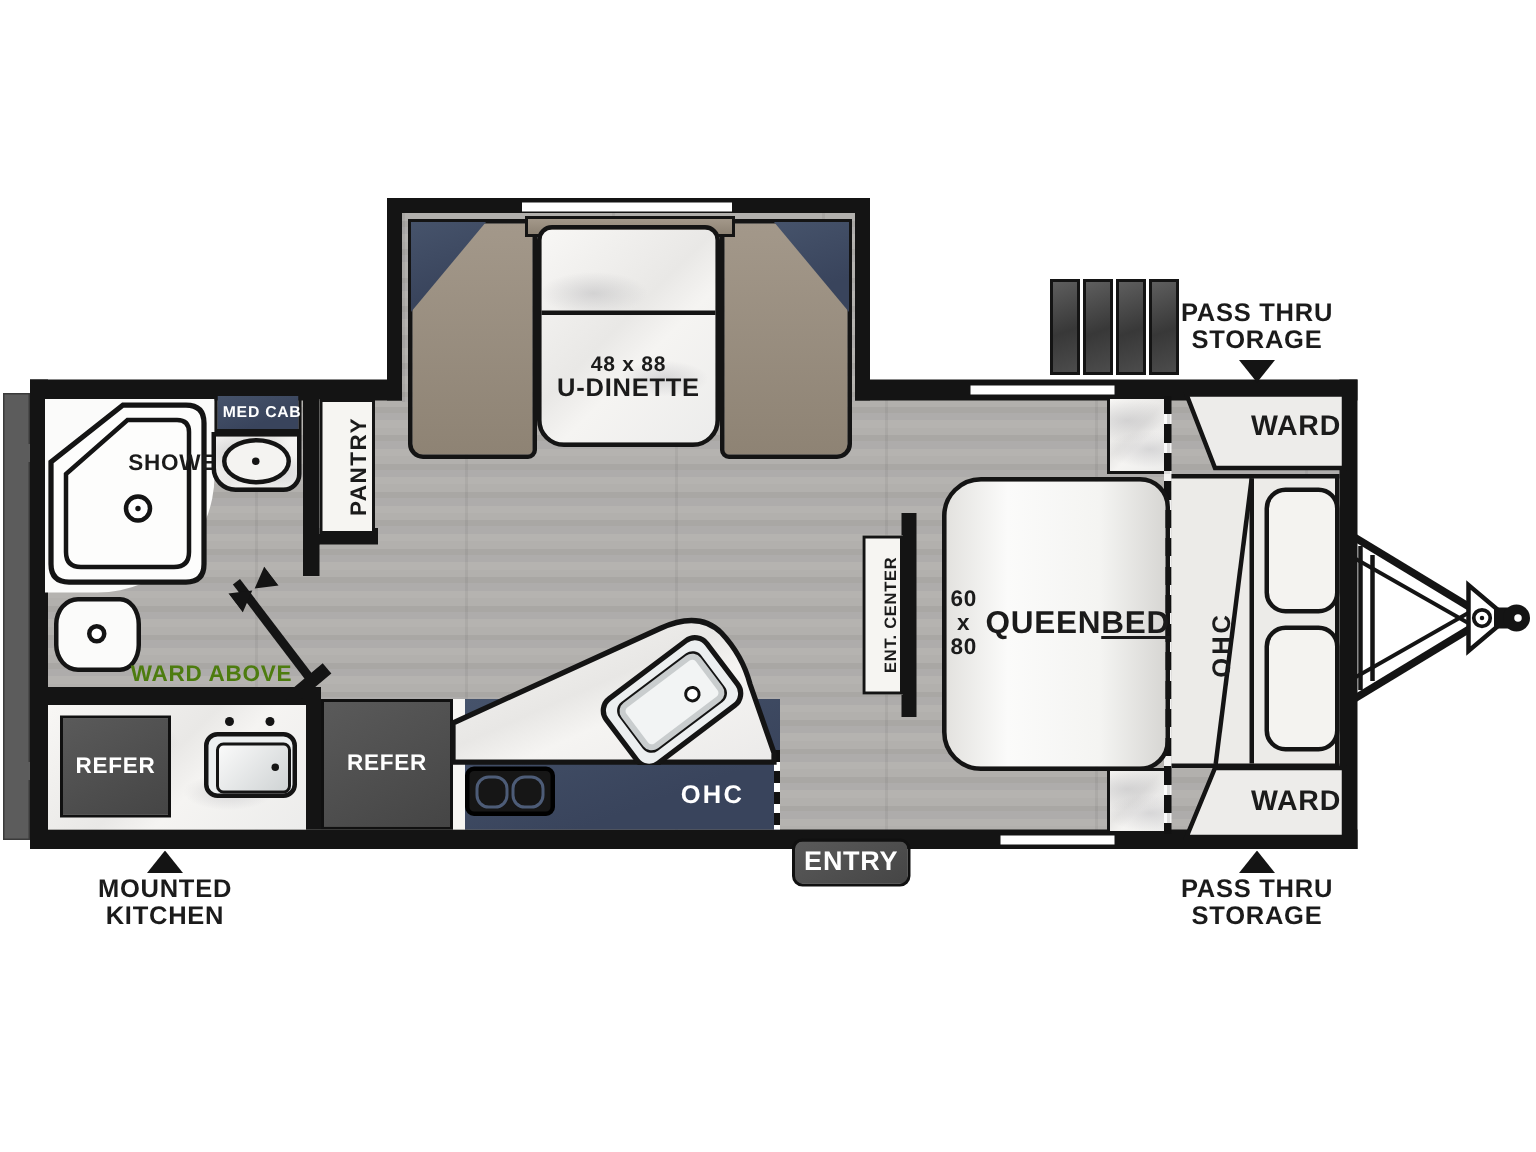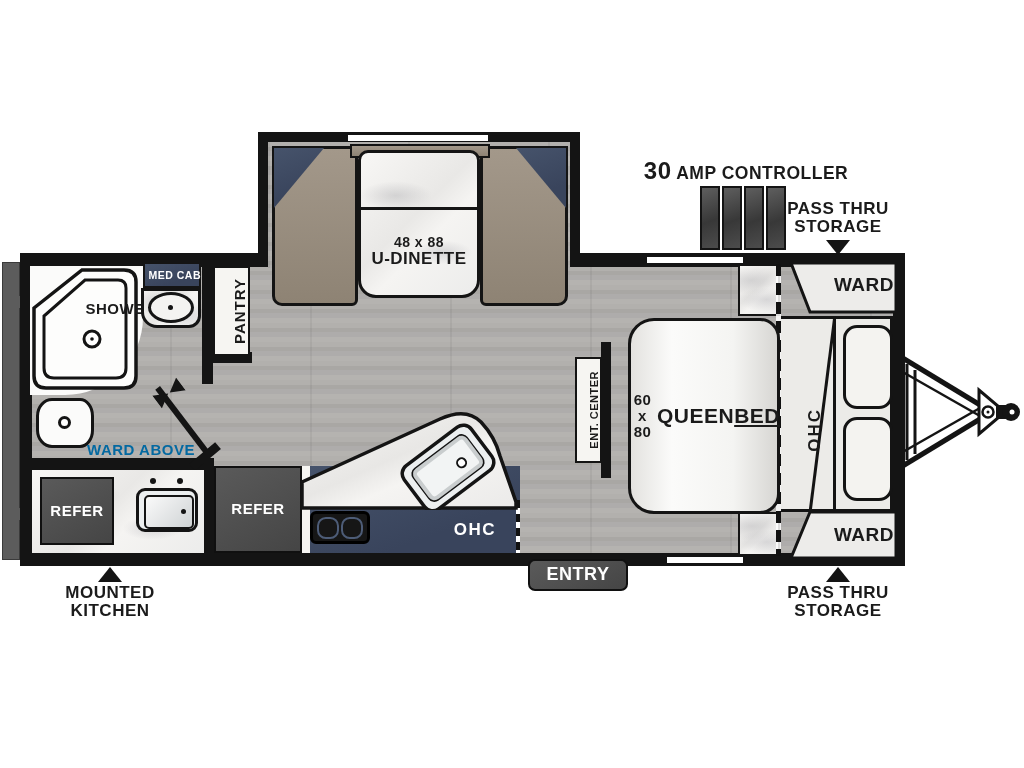--- a/index.html
+++ b/index.html
@@ -104,21 +104,21 @@
   <div class="abs white-fix outline center" style="left:213px;top:266px;width:37px;height:90px;border-width:2px;">
     <span class="vtext" style="font-size:15px;letter-spacing:1px;">PANTRY</span>
   </div>
 
   <div class="abs" style="left:160px;top:386px;width:80px;height:5.5px;background:#141414;transform:rotate(52.7deg);transform-origin:0 0;"></div>
   <svg class="abs" style="left:154px;top:384px;transform:rotate(-37deg);" width="30" height="18" viewBox="0 0 30 18">
     <polygon points="0,1 14,9 0,17" fill="#141414"></polygon>
     <polygon points="30,1 16,9 30,17" fill="#141414"></polygon>
   </svg>
 
-  <div class="abs lbl" style="left:78px;top:442px;width:126px;text-align:center;font-size:15px;color:#0369a1;">WARD ABOVE</div>
+  <div class="abs lbl" style="left:78px;top:442px;width:126px;text-align:center;font-size:15px;color:#4d7c0f;">WARD ABOVE</div>
 
   <div class="abs wall" style="left:28px;top:458px;width:180px;height:12px;"></div>
   <div class="abs wall" style="left:188px;top:452px;width:34px;height:9px;transform:rotate(-40deg);"></div>
   <div class="abs wall" style="left:204px;top:458px;width:10px;height:95px;"></div>
   <div class="abs marble" style="left:32px;top:470px;width:172px;height:83px;"></div>
   <div class="abs darkbox lbl" style="left:40px;top:477px;width:74px;height:68px;font-size:15px;">
     <span>REFER</span>
   </div>
   <div class="abs" style="left:150px;top:478px;width:6px;height:6px;border-radius:50%;background:#141414;"></div>
   <div class="abs" style="left:177px;top:478px;width:6px;height:6px;border-radius:50%;background:#141414;"></div>
@@ -157,21 +157,21 @@
     </defs>
     <path d="M 4 78 L 142 15 Q 168 3 183 18 Q 197 33 202 52 L 218 98 L 218 104 L 4 104 Z" fill="url(#mgrad)" stroke="#141414" stroke-width="3.5"></path>
     <g transform="translate(150,64) rotate(-37)">
       <rect x="-42" y="-27" width="84" height="54" rx="10" fill="#eceff0" stroke="#141414" stroke-width="3.5"></rect>
       <rect x="-33" y="-19" width="66" height="38" rx="6" fill="#f2f4f4" stroke="#141414" stroke-width="2.5"></rect>
       <rect x="-31" y="-17" width="62" height="34" rx="5" fill="none" stroke="#c9cdce" stroke-width="4"></rect>
       <circle cx="14" cy="4" r="4.5" fill="#fff" stroke="#141414" stroke-width="2"></circle>
     </g>
   </svg>
 
-  <div class="abs darkbox lbl" style="left:528px;top:559px;width:100px;height:32px;border-radius:7px;font-size:18px;">
+  <div class="abs darkbox lbl" style="left:528px;top:559px;width:79px;height:32px;border-radius:7px;font-size:18px;">
     <span>ENTRY</span>
   </div>
 
   <div class="abs wall" style="left:601px;top:342px;width:10px;height:136px;"></div>
   <div class="abs white-fix outline center" style="left:575px;top:357px;width:27px;height:106px;border-width:2.5px;">
     <span class="vtext" style="font-size:11px;letter-spacing:.5px;">ENT. CENTER</span>
   </div>
 
   <div class="abs marble" style="left:738px;top:264px;width:42px;height:52px;border:2.5px solid #141414;box-sizing:border-box;"></div>
   <div class="abs marble" style="left:738px;top:512px;width:42px;height:44px;border:2.5px solid #141414;box-sizing:border-box;"></div>
@@ -200,24 +200,20 @@
   <div class="abs center lbl" style="left:808px;top:272px;width:86px;height:26px;font-size:19px;">
     <span>WARD</span>
   </div>
   <svg class="abs" style="left:779px;top:510px;" width="120" height="52" viewBox="0 0 120 52">
     <polygon points="31,2 117,2 117,48 12,48" fill="#edecea" stroke="#141414" stroke-width="3"></polygon>
   </svg>
   <div class="abs center lbl" style="left:808px;top:522px;width:86px;height:26px;font-size:19px;">
     <span>WARD</span>
   </div>
 
-  <div class="abs lbl" style="left:566px;top:158px;width:360px;text-align:center;font-size:17.5px;">
-    <span style="font-size:24px;">30</span>
-    <span>AMP CONTROLLER</span>
-  </div>
   <div class="abs" style="left:700px;top:186px;width:86px;height:64px;display:flex;gap:2px;">
     <div style="flex:1;background:linear-gradient(160deg,#5e5e5e,#383838 55%,#4c4c4c);border:2px solid #141414;"></div>
     <div style="flex:1;background:linear-gradient(160deg,#5e5e5e,#383838 55%,#4c4c4c);border:2px solid #141414;"></div>
     <div style="flex:1;background:linear-gradient(160deg,#5e5e5e,#383838 55%,#4c4c4c);border:2px solid #141414;"></div>
     <div style="flex:1;background:linear-gradient(160deg,#5e5e5e,#383838 55%,#4c4c4c);border:2px solid #141414;"></div>
   </div>
   <div class="abs lbl" style="left:786px;top:200px;width:104px;text-align:center;font-size:17px;">
     <span>PASS THRU</span><br>
     <span>STORAGE</span>
   </div>

